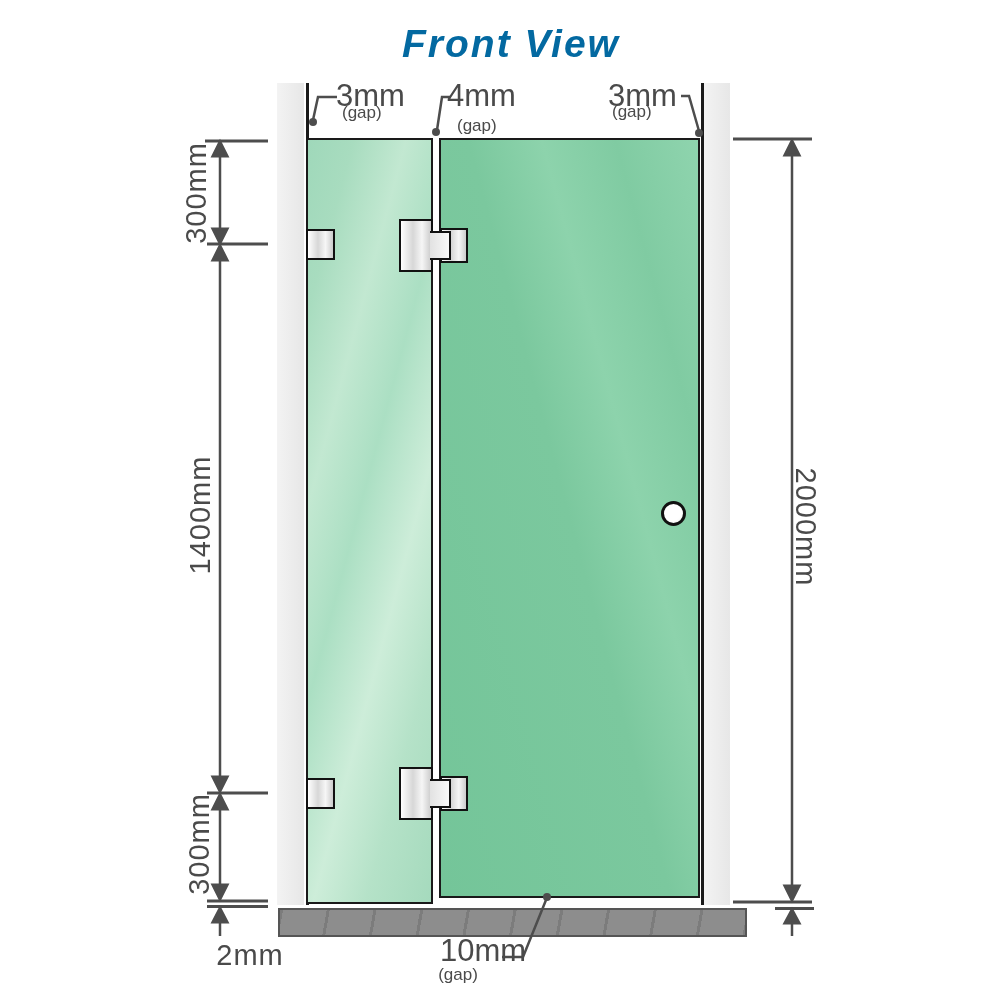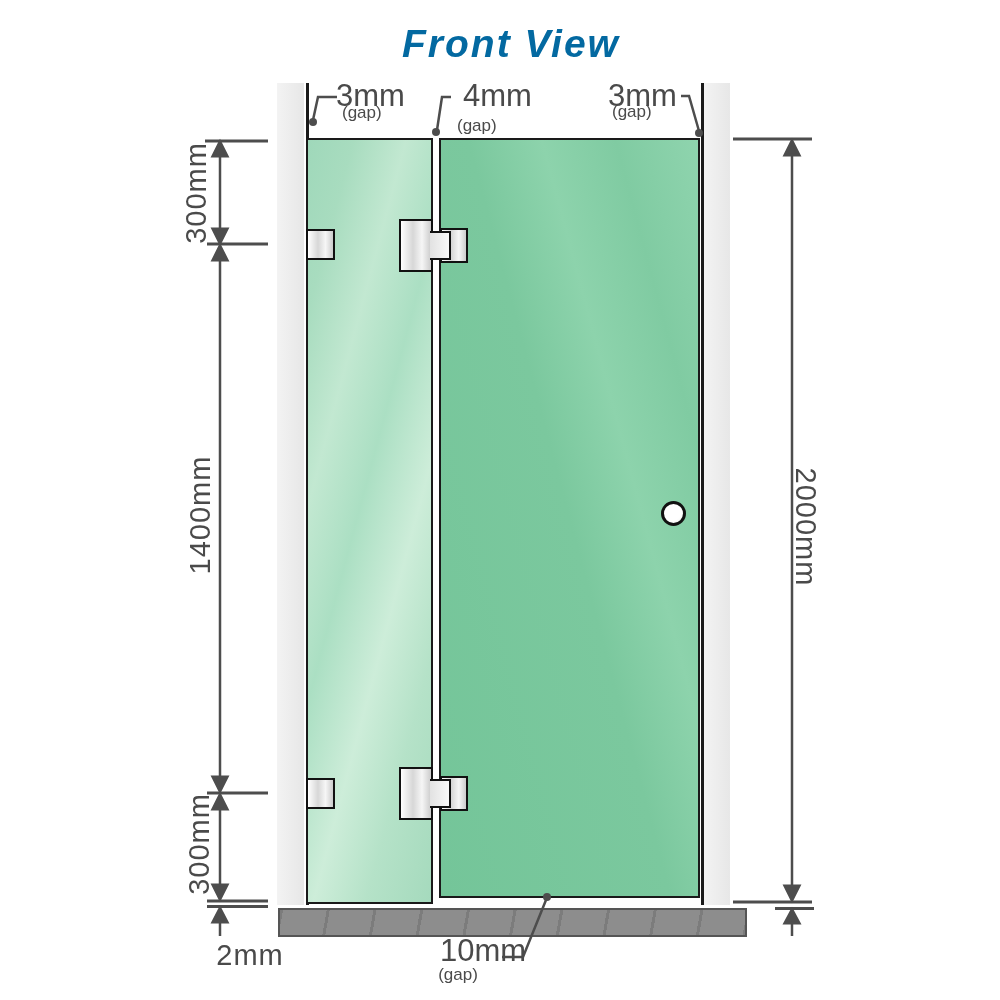--- a/index.html
+++ b/index.html
@@ -130,21 +130,21 @@
       <circle cx="313" cy="122" r="4"></circle>
       <circle cx="436" cy="132" r="4"></circle>
       <circle cx="699" cy="133" r="4"></circle>
       <circle cx="547" cy="897" r="4"></circle>
     </g>
   </svg>
 
   <div class="lbl gap-main" style="left:336px;top:78px;">3mm</div>
   <div class="lbl gap-sub" style="left:342px;top:103px;">(gap)</div>
 
-  <div class="lbl gap-main" style="left:447px;top:78px;margin-left:16px;">4mm</div>
+  <div class="lbl gap-main" style="left:447px;top:78px;">4mm</div>
   <div class="lbl gap-sub" style="left:457px;top:116px;">(gap)</div>
 
   <div class="lbl gap-main" style="left:608px;top:78px;">3mm</div>
   <div class="lbl gap-sub" style="left:612px;top:102px;">(gap)</div>
 
   <div class="lbl gap-main hc" style="left:483px;top:951px;">10mm</div>
   <div class="lbl gap-sub hc" style="left:458px;top:975px;">(gap)</div>
 
   <div class="lbl dim vccw" style="left:196px;top:193px;">300mm</div>
   <div class="lbl dim vccw" style="left:200px;top:515px;">1400mm</div>

